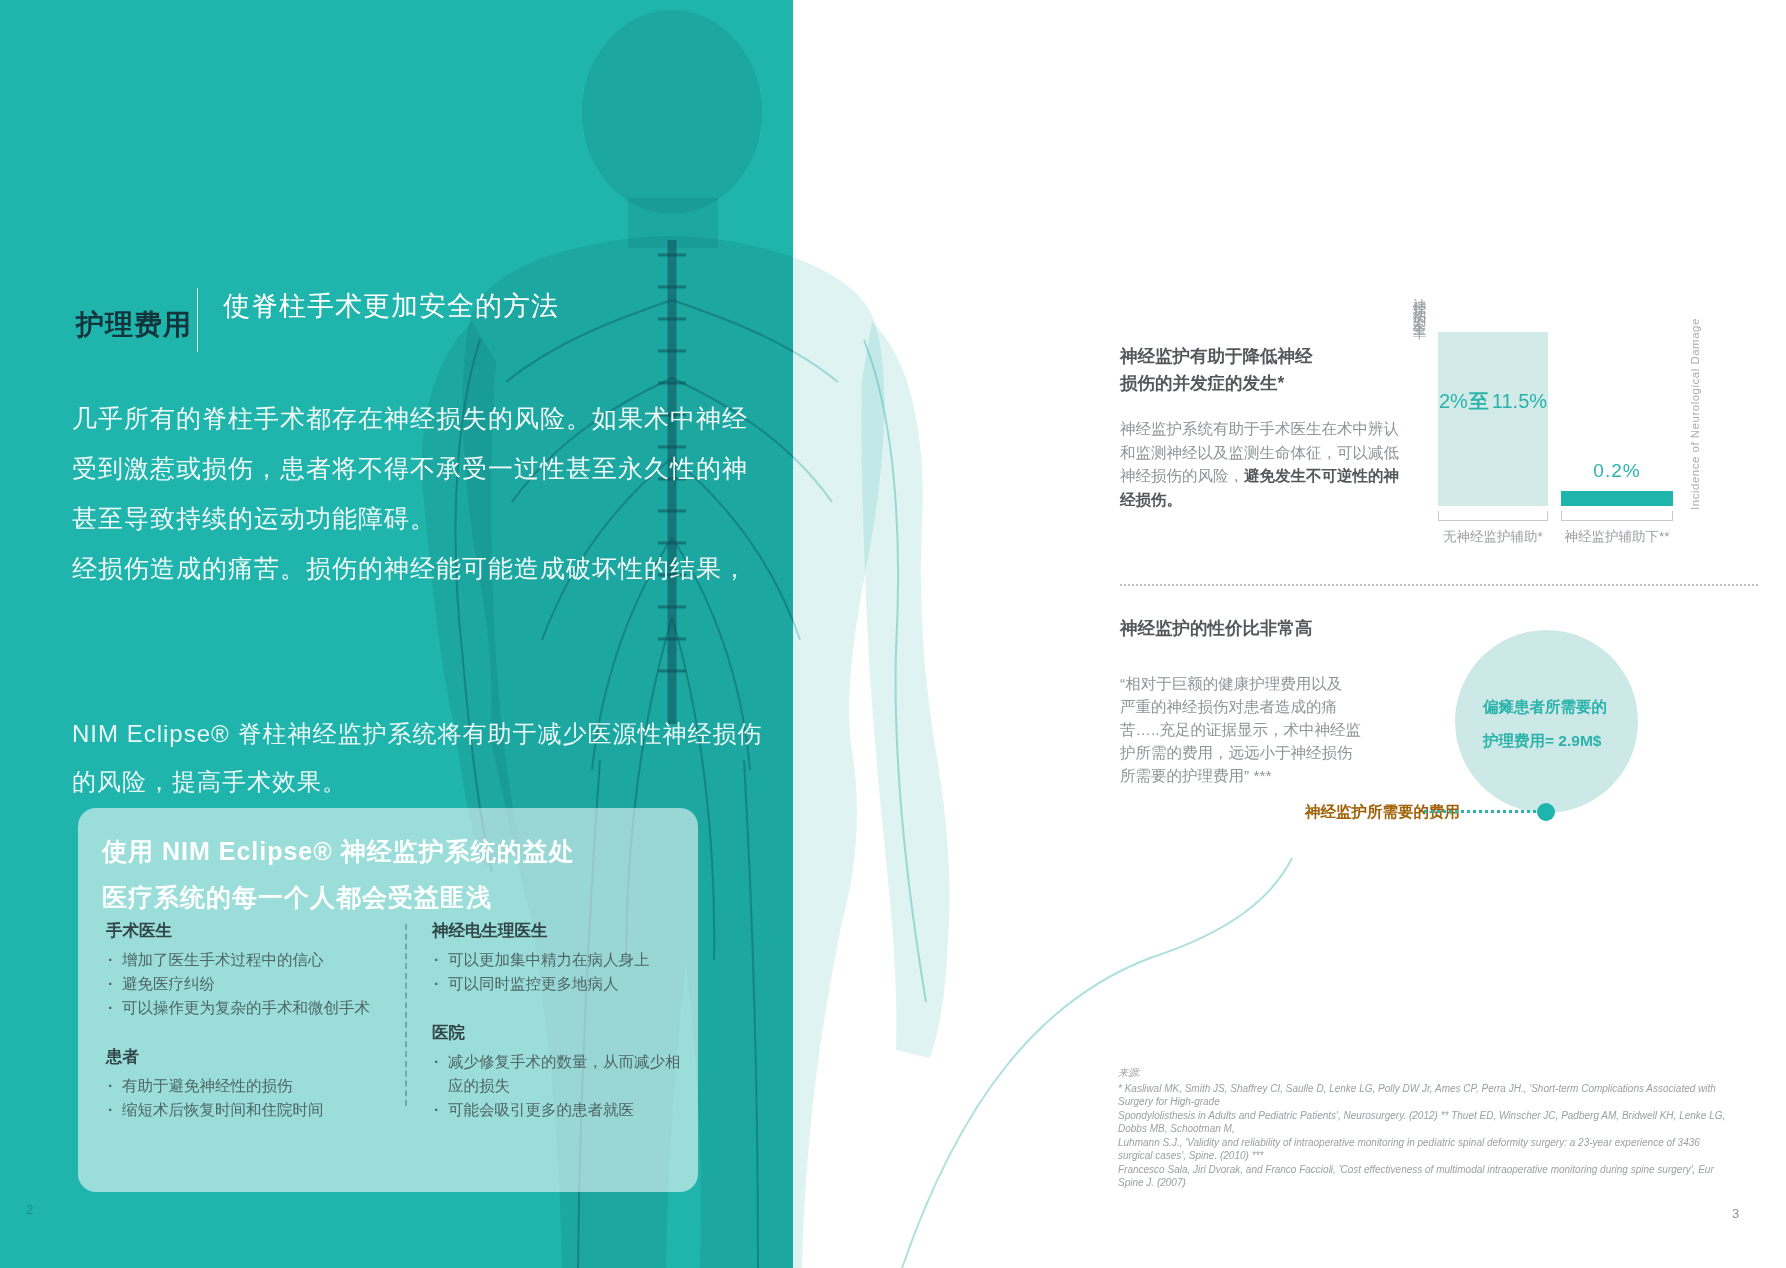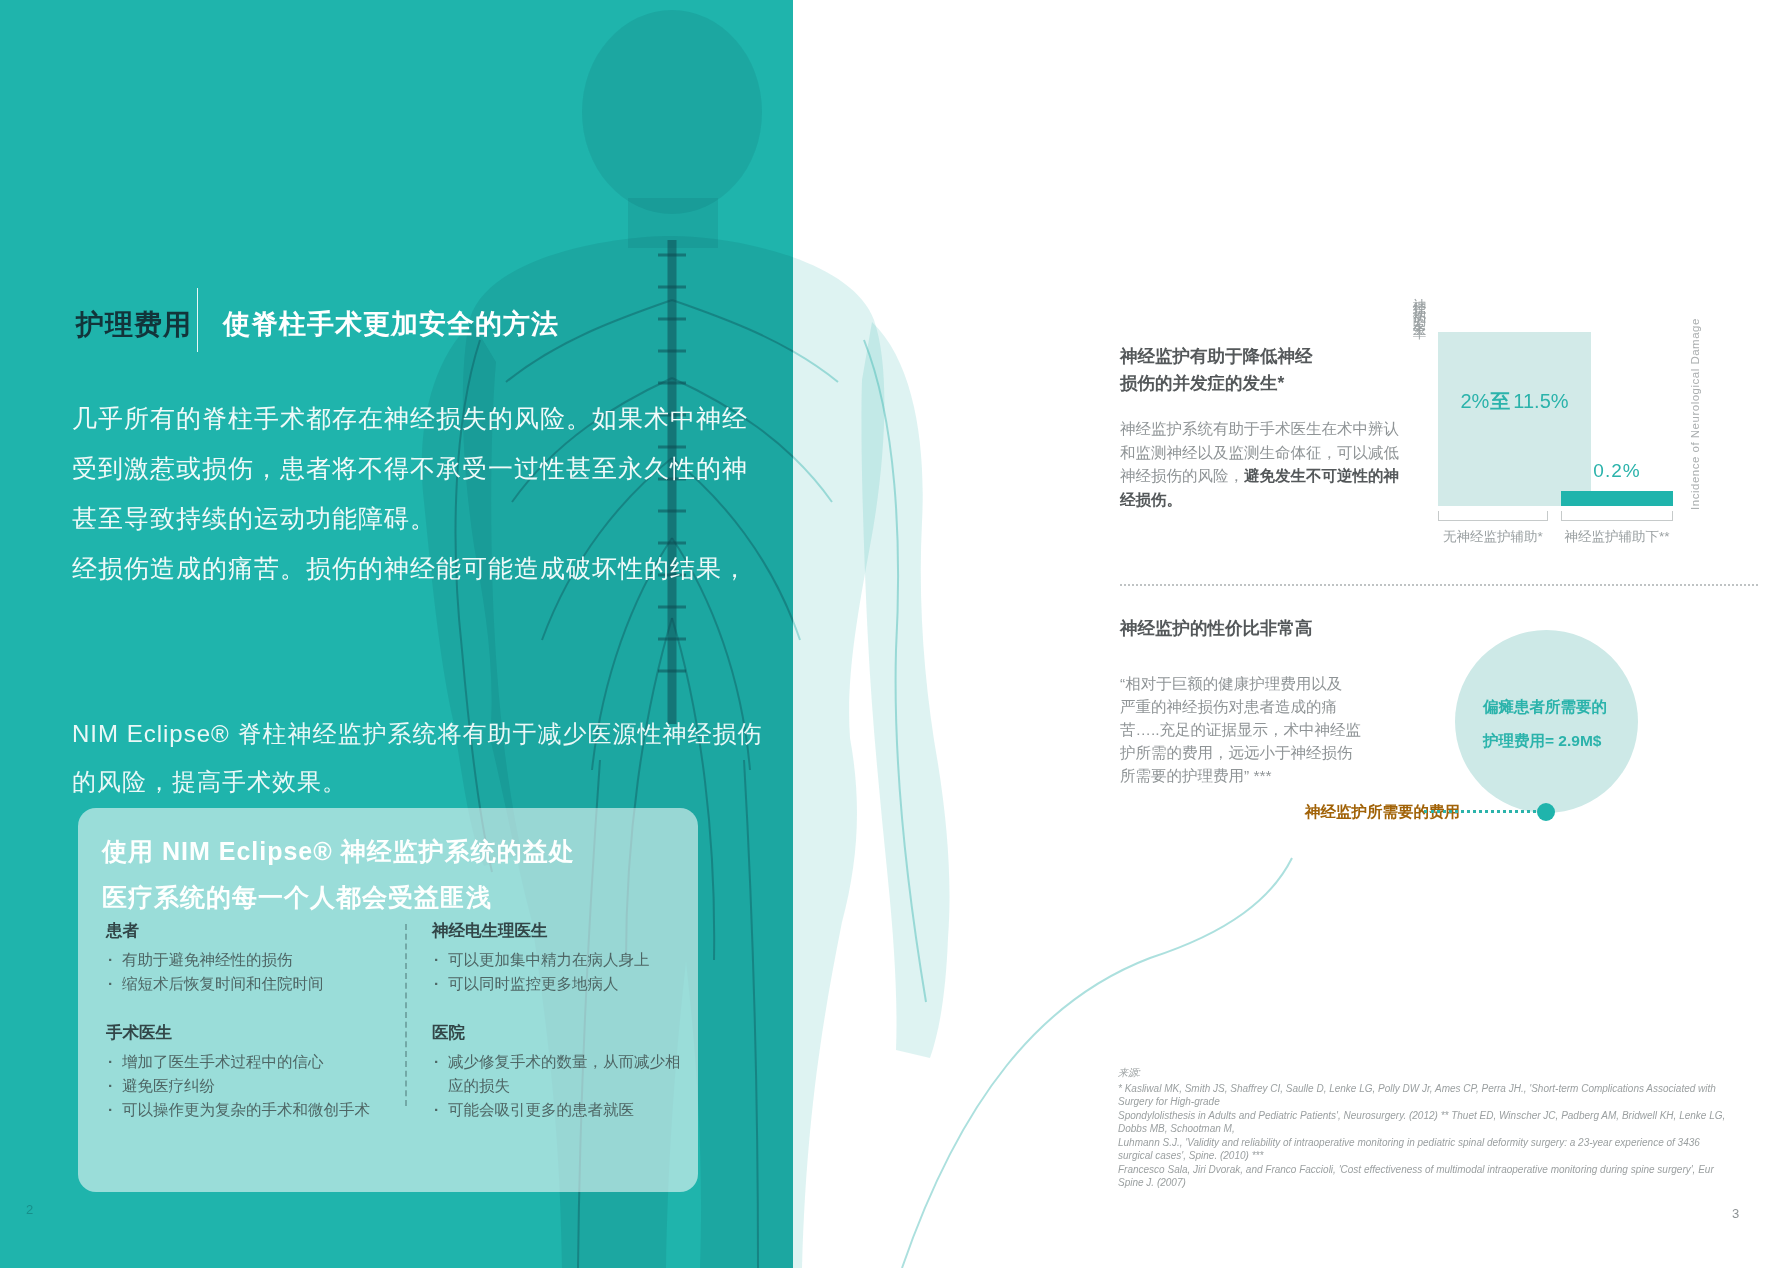--- a/index.html
+++ b/index.html
@@ -11,21 +11,21 @@
   .left-page{position:absolute;left:0;top:0;width:793px;height:1268px;background:#1fb4ac;}
   .art{position:absolute;left:0;top:0;z-index:1;}
   .figL{--sil:rgba(9,84,90,.13);--spine:rgba(11,70,78,.50);--nrv:rgba(12,76,84,.38);}
   .figR{--sil:rgba(47,178,172,.16);--spine:rgba(47,178,172,.45);--nrv:rgba(47,178,172,.40);}
   .layer{position:absolute;inset:0;z-index:2;}
   .abs{position:absolute;}
 
   
   .kicker{left:76px;top:306px;font-size:28px;font-weight:bold;color:#12343a;letter-spacing:1px;}
   .hdr-divider{left:197px;top:288px;width:1px;height:64px;background:rgba(255,255,255,.9);}
-  .headline{left:223px;top:306px;font-size:27px;font-weight:bold;color:#ffffff;letter-spacing:1px;}
+  .headline{left:223px;top:288px;font-size:27px;font-weight:normal;color:#ffffff;letter-spacing:1px;}
   .intro{left:72px;top:393px;font-size:25px;line-height:50px;color:#f0faf9;letter-spacing:1px;}
   .nim{left:72px;top:710px;font-size:24px;line-height:48px;color:#eaf8f7;letter-spacing:1px;}
   .benefits-box{
     left:78px;top:808px;width:620px;height:384px;
     background:rgba(255,255,255,.55);border-radius:18px;
   }
   .benefits-title{position:absolute;left:24px;top:20px;font-size:25px;line-height:46px;
     font-weight:bold;color:#fdfffe;letter-spacing:1px;}
   .col{position:absolute;top:112px;}
   .col-left{left:28px;width:296px;}
@@ -37,21 +37,21 @@
   .grp li{position:relative;font-size:15.5px;line-height:24px;color:#4e6665;padding-left:16px;}
   .grp li::before{content:"·";position:absolute;left:2px;top:0;color:#4e6665;font-weight:bold;}
   .pageno-left{left:26px;top:1202px;font-size:13px;color:rgba(10,85,88,.38);}
 
   
   .chart-title{left:1120px;top:343px;font-size:17.5px;line-height:27px;font-weight:bold;color:#54585a;}
   .chart-body{left:1120px;top:417px;width:294px;font-size:15.5px;line-height:23.5px;color:#8f9496;}
   .chart-body .bold-tail{color:#54585a;font-weight:bold;}
   .y-axis-cjk{left:1410px;top:287px;height:178px;writing-mode:vertical-rl;
     font-size:13.5px;letter-spacing:4px;color:#9aa0a2;}
-  .bar-tall{left:1438px;top:332px;width:110px;height:174px;background:#d2eae8;padding-left:43px;}
+  .bar-tall{left:1438px;top:332px;width:110px;height:174px;background:#d2eae8;}
   .bar-tall-value{position:absolute;left:0;top:56px;width:100%;text-align:center;
     font-size:20px;color:#2bb3ab;white-space:nowrap;}
   .bar-tall-value .mid{font-weight:bold;margin:0 3px 0 1px;}
   .bar-short{left:1561px;top:491px;width:112px;height:15px;background:#1fb4ac;}
   .bar-short-value{left:1561px;top:460px;width:112px;text-align:center;
     font-size:19px;color:#2bb3ab;letter-spacing:1px;}
   .bracket{top:511px;height:9px;border:1px solid #c6caca;border-top:none;}
   .bracket-1{left:1438px;width:108px;}
   .bracket-2{left:1561px;width:110px;}
   .bar-label{top:528px;font-size:13.5px;color:#9aa0a2;text-align:center;white-space:nowrap;}
@@ -142,32 +142,32 @@
     </div>
 
     <div class="abs benefits-box">
       <div class="benefits-title">
         <div>使用 NIM Eclipse® 神经监护系统的益处</div>
         <div>医疗系统的每一个人都会受益匪浅</div>
       </div>
 
       <div class="col col-left">
         <div class="grp">
-          <div class="grp-heading">患者</div>
-          <ul>
-            <li>有助于避免神经性的损伤</li>
-            <li>缩短术后恢复时间和住院时间</li>
-          </ul>
-        </div>
-        <div class="grp">
           <div class="grp-heading">手术医生</div>
           <ul>
             <li>增加了医生手术过程中的信心</li>
             <li>避免医疗纠纷</li>
             <li>可以操作更为复杂的手术和微创手术</li>
+          </ul>
+        </div>
+        <div class="grp">
+          <div class="grp-heading">患者</div>
+          <ul>
+            <li>有助于避免神经性的损伤</li>
+            <li>缩短术后恢复时间和住院时间</li>
           </ul>
         </div>
       </div>
 
       <div class="col-divider"></div>
 
       <div class="col col-right">
         <div class="grp">
           <div class="grp-heading">神经电生理医生</div>
           <ul>

